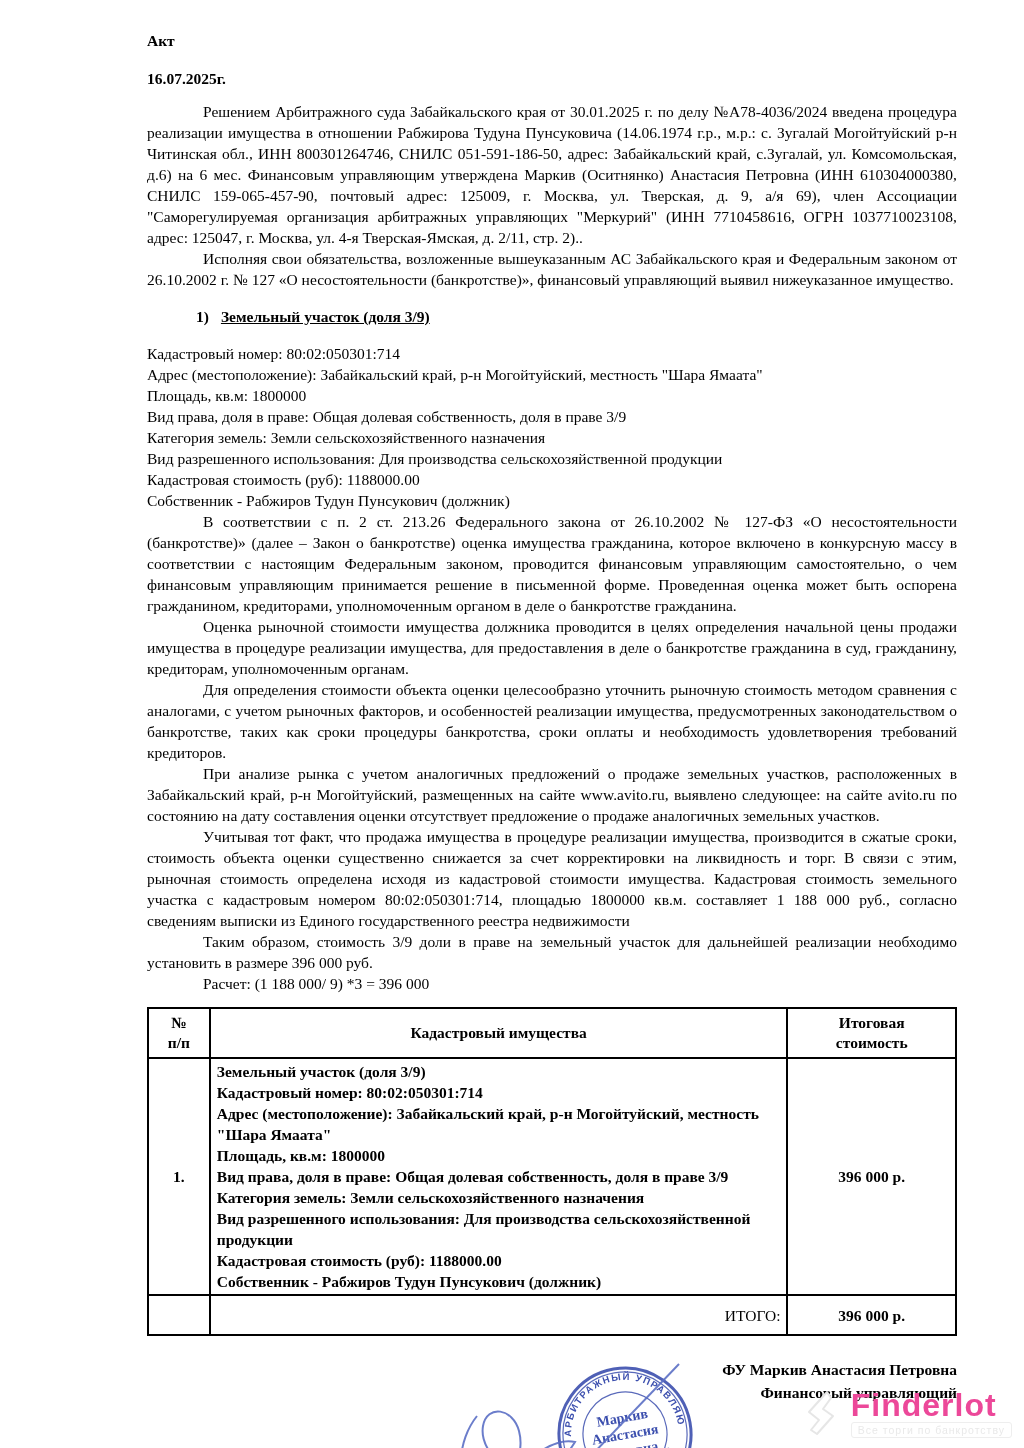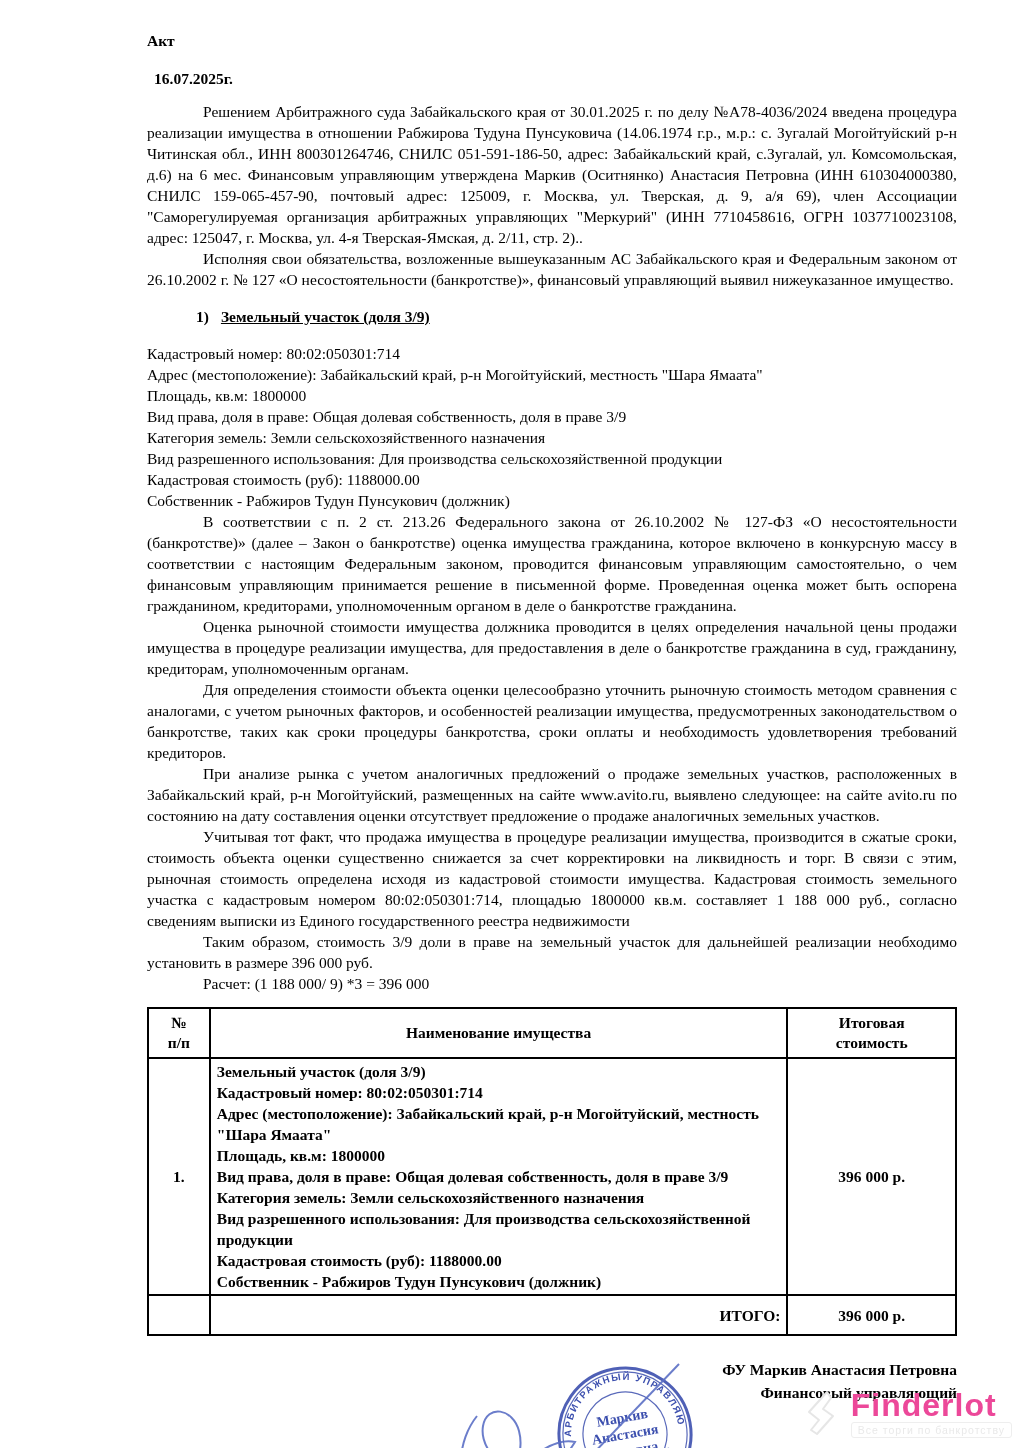--- a/index.html
+++ b/index.html
@@ -5,21 +5,21 @@
   html,body{margin:0;padding:0;}
   body{
     width:1024px;height:1448px;background:#ffffff;color:#000;
     font-family:"Liberation Serif", serif;position:relative;overflow:hidden;
   }
   .content{
     position:absolute;left:147px;top:30px;width:810px;
     font-size:15.5px;line-height:21px;
   }
   .doc-title{ text-align:left;font-weight:bold;margin:0; }
-  .doc-date{ font-weight:bold;margin:17px 0 12px 7px; }
+  .doc-date{ font-weight:bold;margin:17px 0 12px 0; }
   p.body-par{ margin:0;text-align:justify;text-indent:56px; }
   .gap-before{ margin-top:21px; }
   .item-heading{ margin:16px;font-weight:bold; }
   .item-heading .num{ display:inline-block;margin-left:33px;margin-right:12px; }
   .item-heading .ttl{ text-decoration:underline; }
   .detail-line{ margin:0;text-align:left; }
   .calc-line{ margin:0;text-indent:56px; }
 
   table.assets{
     width:100%;border-collapse:collapse;margin-top:13px;
@@ -27,21 +27,21 @@
   }
   table.assets th, table.assets td{
     border:2px solid #000;vertical-align:middle;padding:2px 6px;
   }
   table.assets th{ font-weight:bold;text-align:center;line-height:20px;padding:4px 2px; }
   td.cell-num{ text-align:center;font-weight:bold;width:50px; }
   td.cell-name{ width:588px;font-weight:bold;padding:4px 8px; }
   td.cell-name div{ margin:0; }
   td.cell-total{ width:160px;text-align:center;font-weight:bold; }
   tr.total-row td{ height:34px; }
-  td.total-label{ text-align:right;font-weight:bold;padding-right:10px;margin-left:44px; }
+  td.total-label{ text-align:right;font-weight:normal;padding-right:10px;margin-left:44px; }
 
   .sig-block{ position:relative;margin-top:16px;height:170px; }
   .sig-text{ text-align:right;font-weight:bold;line-height:23px;padding-top:6px; }
   .sig-art{ position:absolute;left:300px;top:-6px;width:300px;height:180px; }
 
   .watermark{
     position:absolute;right:12px;bottom:6px;display:flex;align-items:flex-start;
     font-family:"Liberation Sans", sans-serif;
   }
   .wm-text .brand{
@@ -91,21 +91,21 @@
         <col style="width:50px">
         <col>
         <col style="width:160px">
       </colgroup>
     <thead>
       <tr>
         <th>
           <div>№</div>
           <div>п/п</div>
         </th>
-        <th>Наименование имущества</th>
+        <th>Кадастровый имущества</th>
         <th>
           <div>Итоговая</div>
           <div>стоимость</div>
         </th>
       </tr>
     </thead>
     <tbody>
       <tr>
         <td class="cell-num">1.</td>
         <td class="cell-name">

